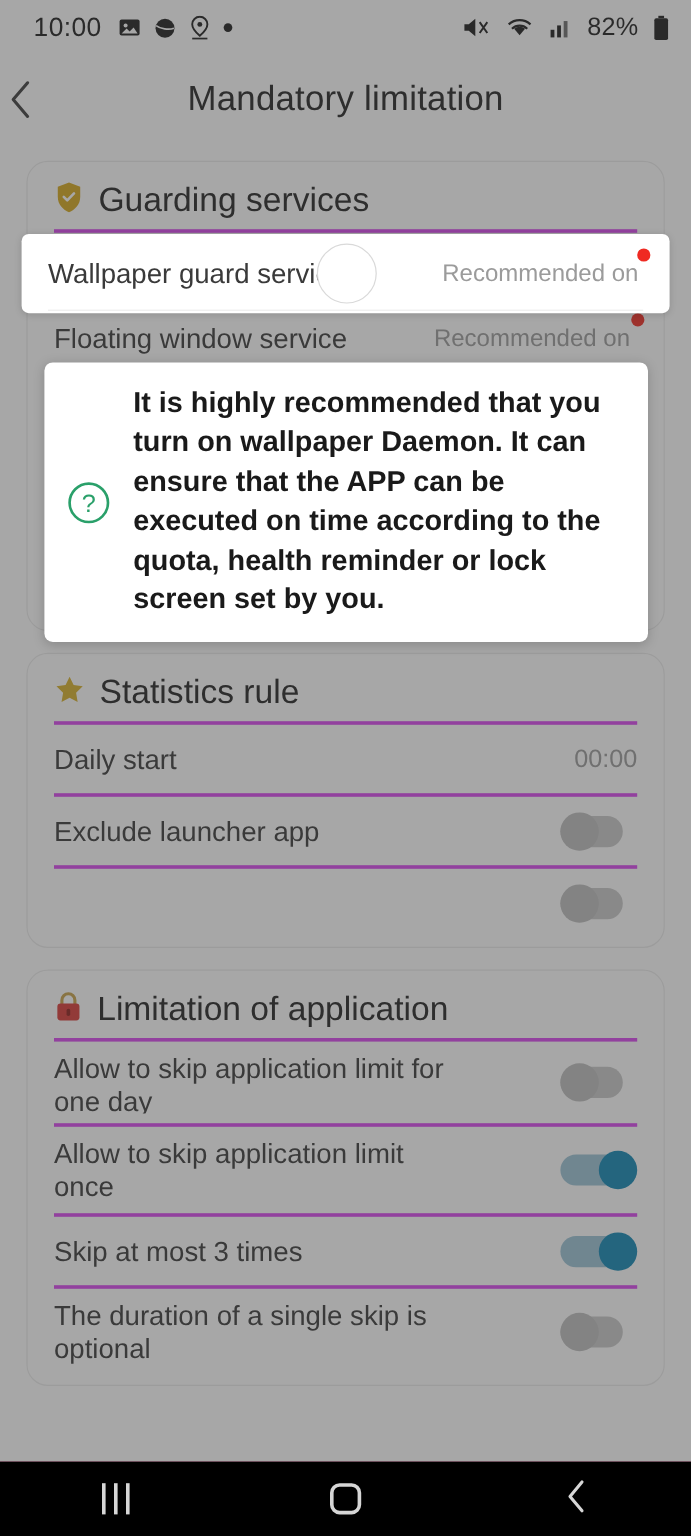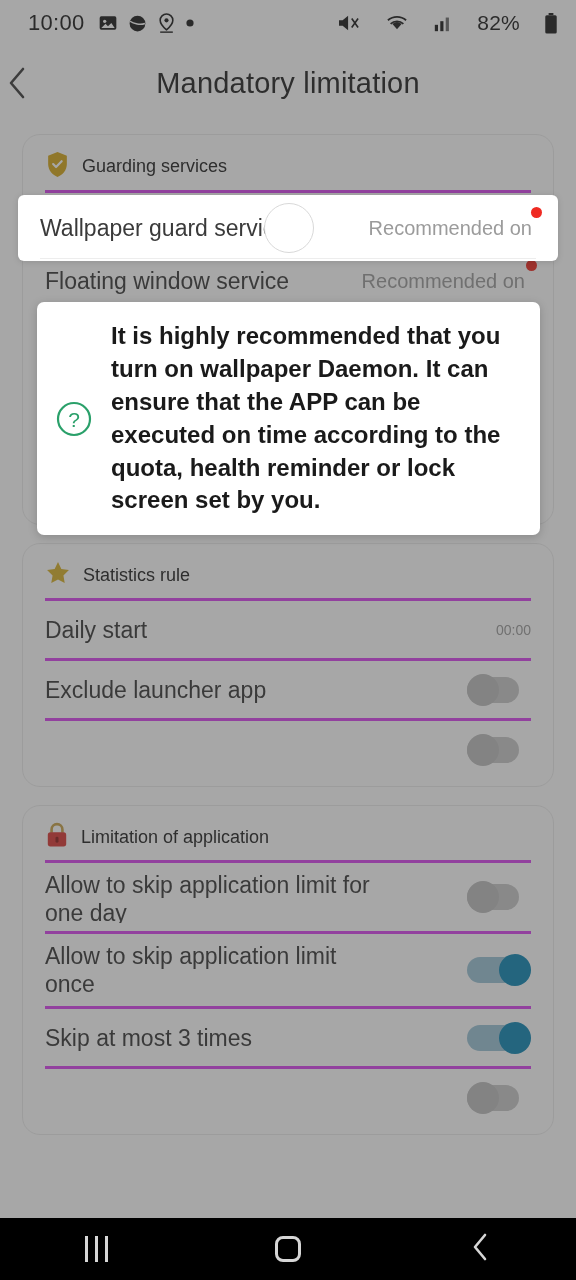--- a/index.html
+++ b/index.html
@@ -31,21 +31,21 @@
   .statusbar {
     position: relative;
     height: 46px;
     display: flex;
     align-items: center;
     padding: 0 18px 0 28px;
     font-size: 21px;
     color: #1d1d1d;
   }
   .sb-left { display: flex; align-items: center; gap: 9px; }
-  .sb-right { margin-left: auto; display: flex; align-items: center; gap: 24px; }
+  .sb-right { margin-left: auto; display: flex; align-items: center; gap: 12px; }
   .sb-time { font-size: 22px; letter-spacing: .3px; margin-right: 4px; }
   .sb-batt-txt { font-size: 21px; letter-spacing: .2px; }
   .sb-ico { display: inline-flex; align-items: center; justify-content: center; }
 
   
   .header {
     height: 74px;
     display: flex;
     align-items: center;
     position: relative;
@@ -78,21 +78,21 @@
     padding: 0 0 8px 0;
   }
 
   .card-header {
     display: flex;
     align-items: center;
     gap: 12px;
     padding: 16px 22px 8px 22px;
   }
   .card-header .ctitle {
-    font-size: 18px;
+    font-size: 28px;
     color: #232323;
   }
 
   .row {
     position: relative;
     display: flex;
     align-items: center;
     min-height: 60px;
     margin: 0 22px;
     padding: 8px 0;
@@ -114,21 +114,21 @@
     max-height: 40px;
     overflow: hidden;
   }
   .row-right {
     margin-left: auto;
     display: flex;
     align-items: center;
     position: relative;
   }
   .row-value {
-    font-size: 14px;
+    font-size: 21px;
     color: #9b9b9b;
   }
   .rec-wrap { position: relative; padding-right: 6px; }
   .rec-txt { font-size: 20px; color: #9b9b9b; }
   .red-dot {
     position: absolute;
     top: -10px; right: -6px;
     width: 11px; height: 11px;
     border-radius: 50%;
     background: #ef2a22;
@@ -460,20 +460,21 @@
           <span class="row-label">Skip at most 3 times</span>
           <span class="row-right">
             <span class="toggle on">
               <span class="track"></span>
               <span class="thumb"></span>
             </span>
           </span>
         </div>
 
         <div class="row">
+          <span class="row-label">The duration of a single skip is optional</span>
           <span class="row-right">
             <span class="toggle off">
               <span class="track"></span>
               <span class="thumb"></span>
             </span>
           </span>
         </div>
       </div>
 
     </div>

